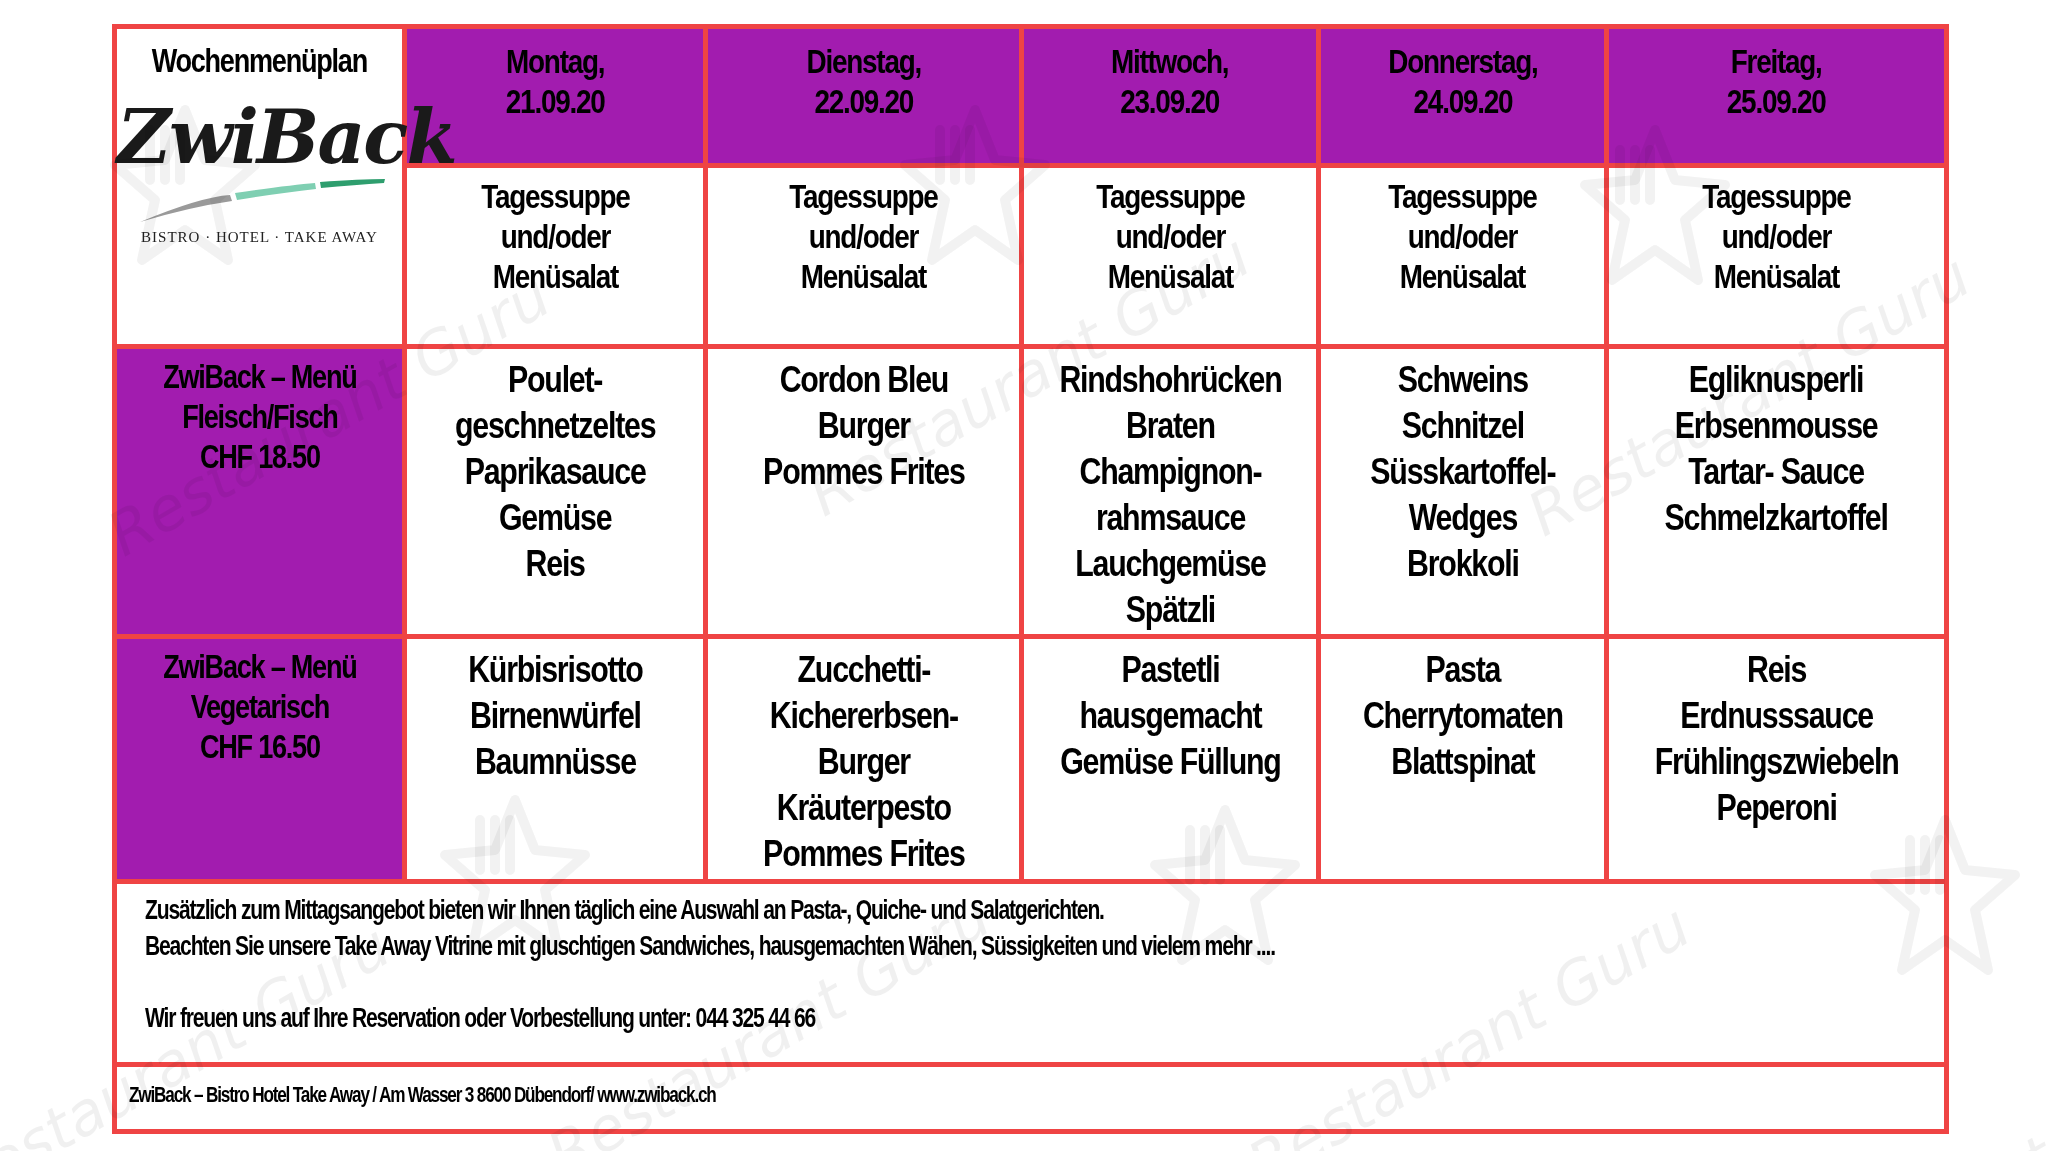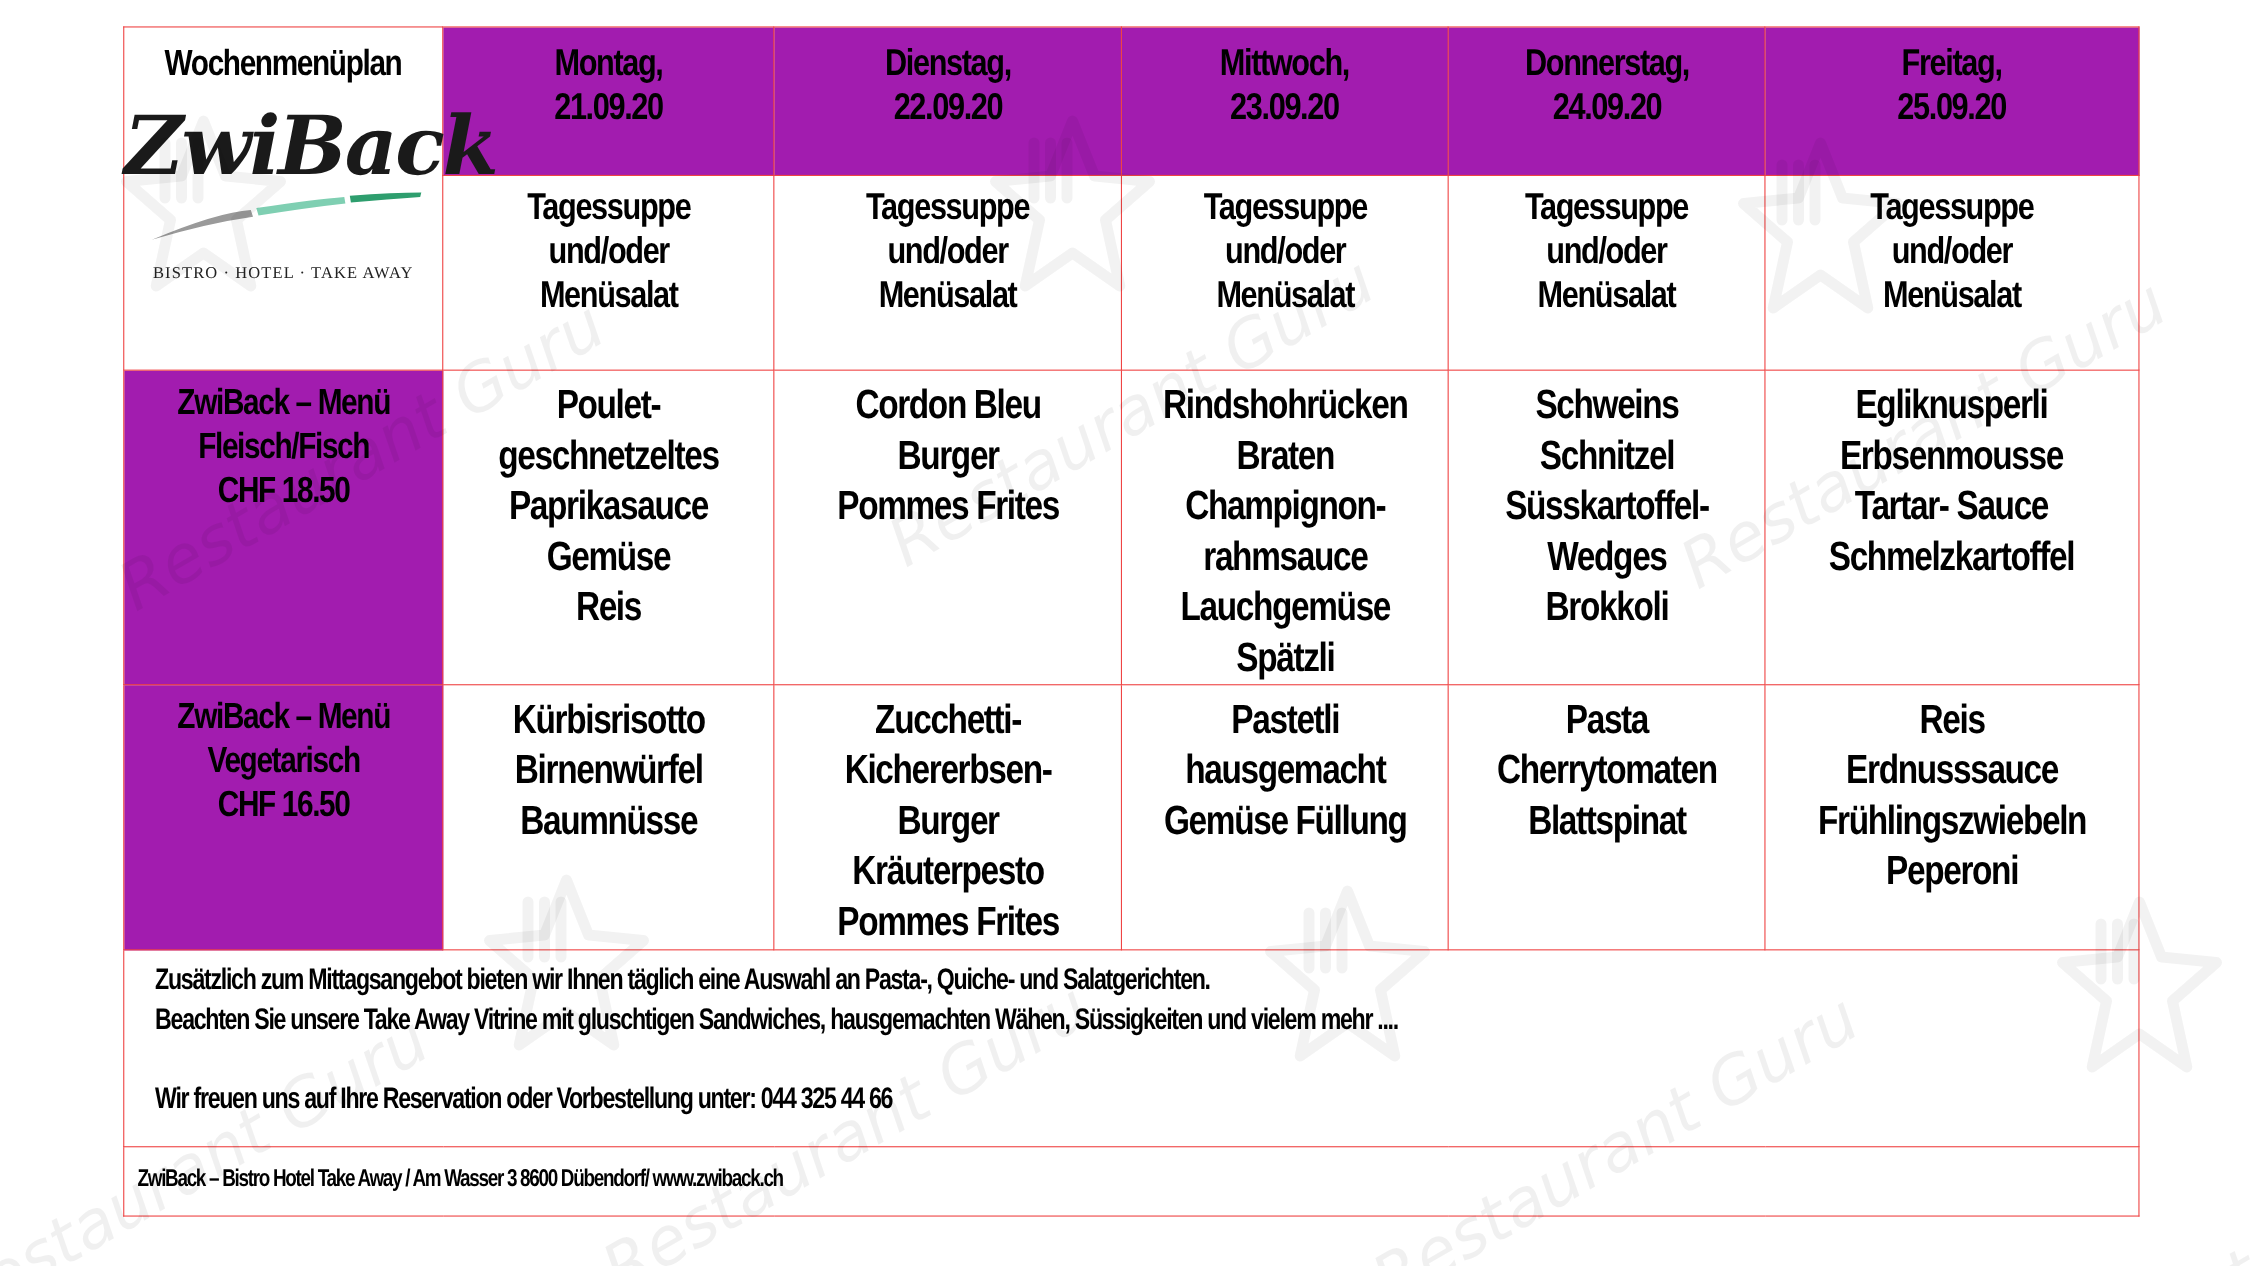--- a/index.html
+++ b/index.html
@@ -37,21 +37,21 @@
     table.menu {
       position: absolute;
       left: 112px;
       top: 24px;
       width: 1832px;
       border-collapse: collapse;
       table-layout: fixed;
       z-index: 1;
     }
     table.menu td {
-      border: 1px solid #ef4444;
+      border: 5px solid #ef4444;
       text-align: center;
       vertical-align: top;
       padding: 0;
       font-weight: bold;
       font-family: "Liberation Sans", sans-serif;
       letter-spacing: -1.5px;
       transform-origin: center;
     }
     .cond {
       display: inline-block;
@@ -113,21 +113,21 @@
       width: 260px;
       height: 50px;
     }
     .logo-sub {
       display: block;
       font-family: "Liberation Serif", serif;
       font-weight: normal;
       font-size: 15px;
       letter-spacing: 1px;
       line-height: 20px;
-      margin-top: 16px;
+      margin-top: 0;
       color: #222;
     }
     .info-cell {
       text-align: left !important;
       height: 178px;
       vertical-align: top;
     }
     .info-wrap {
       padding: 8px 28px;
     }

